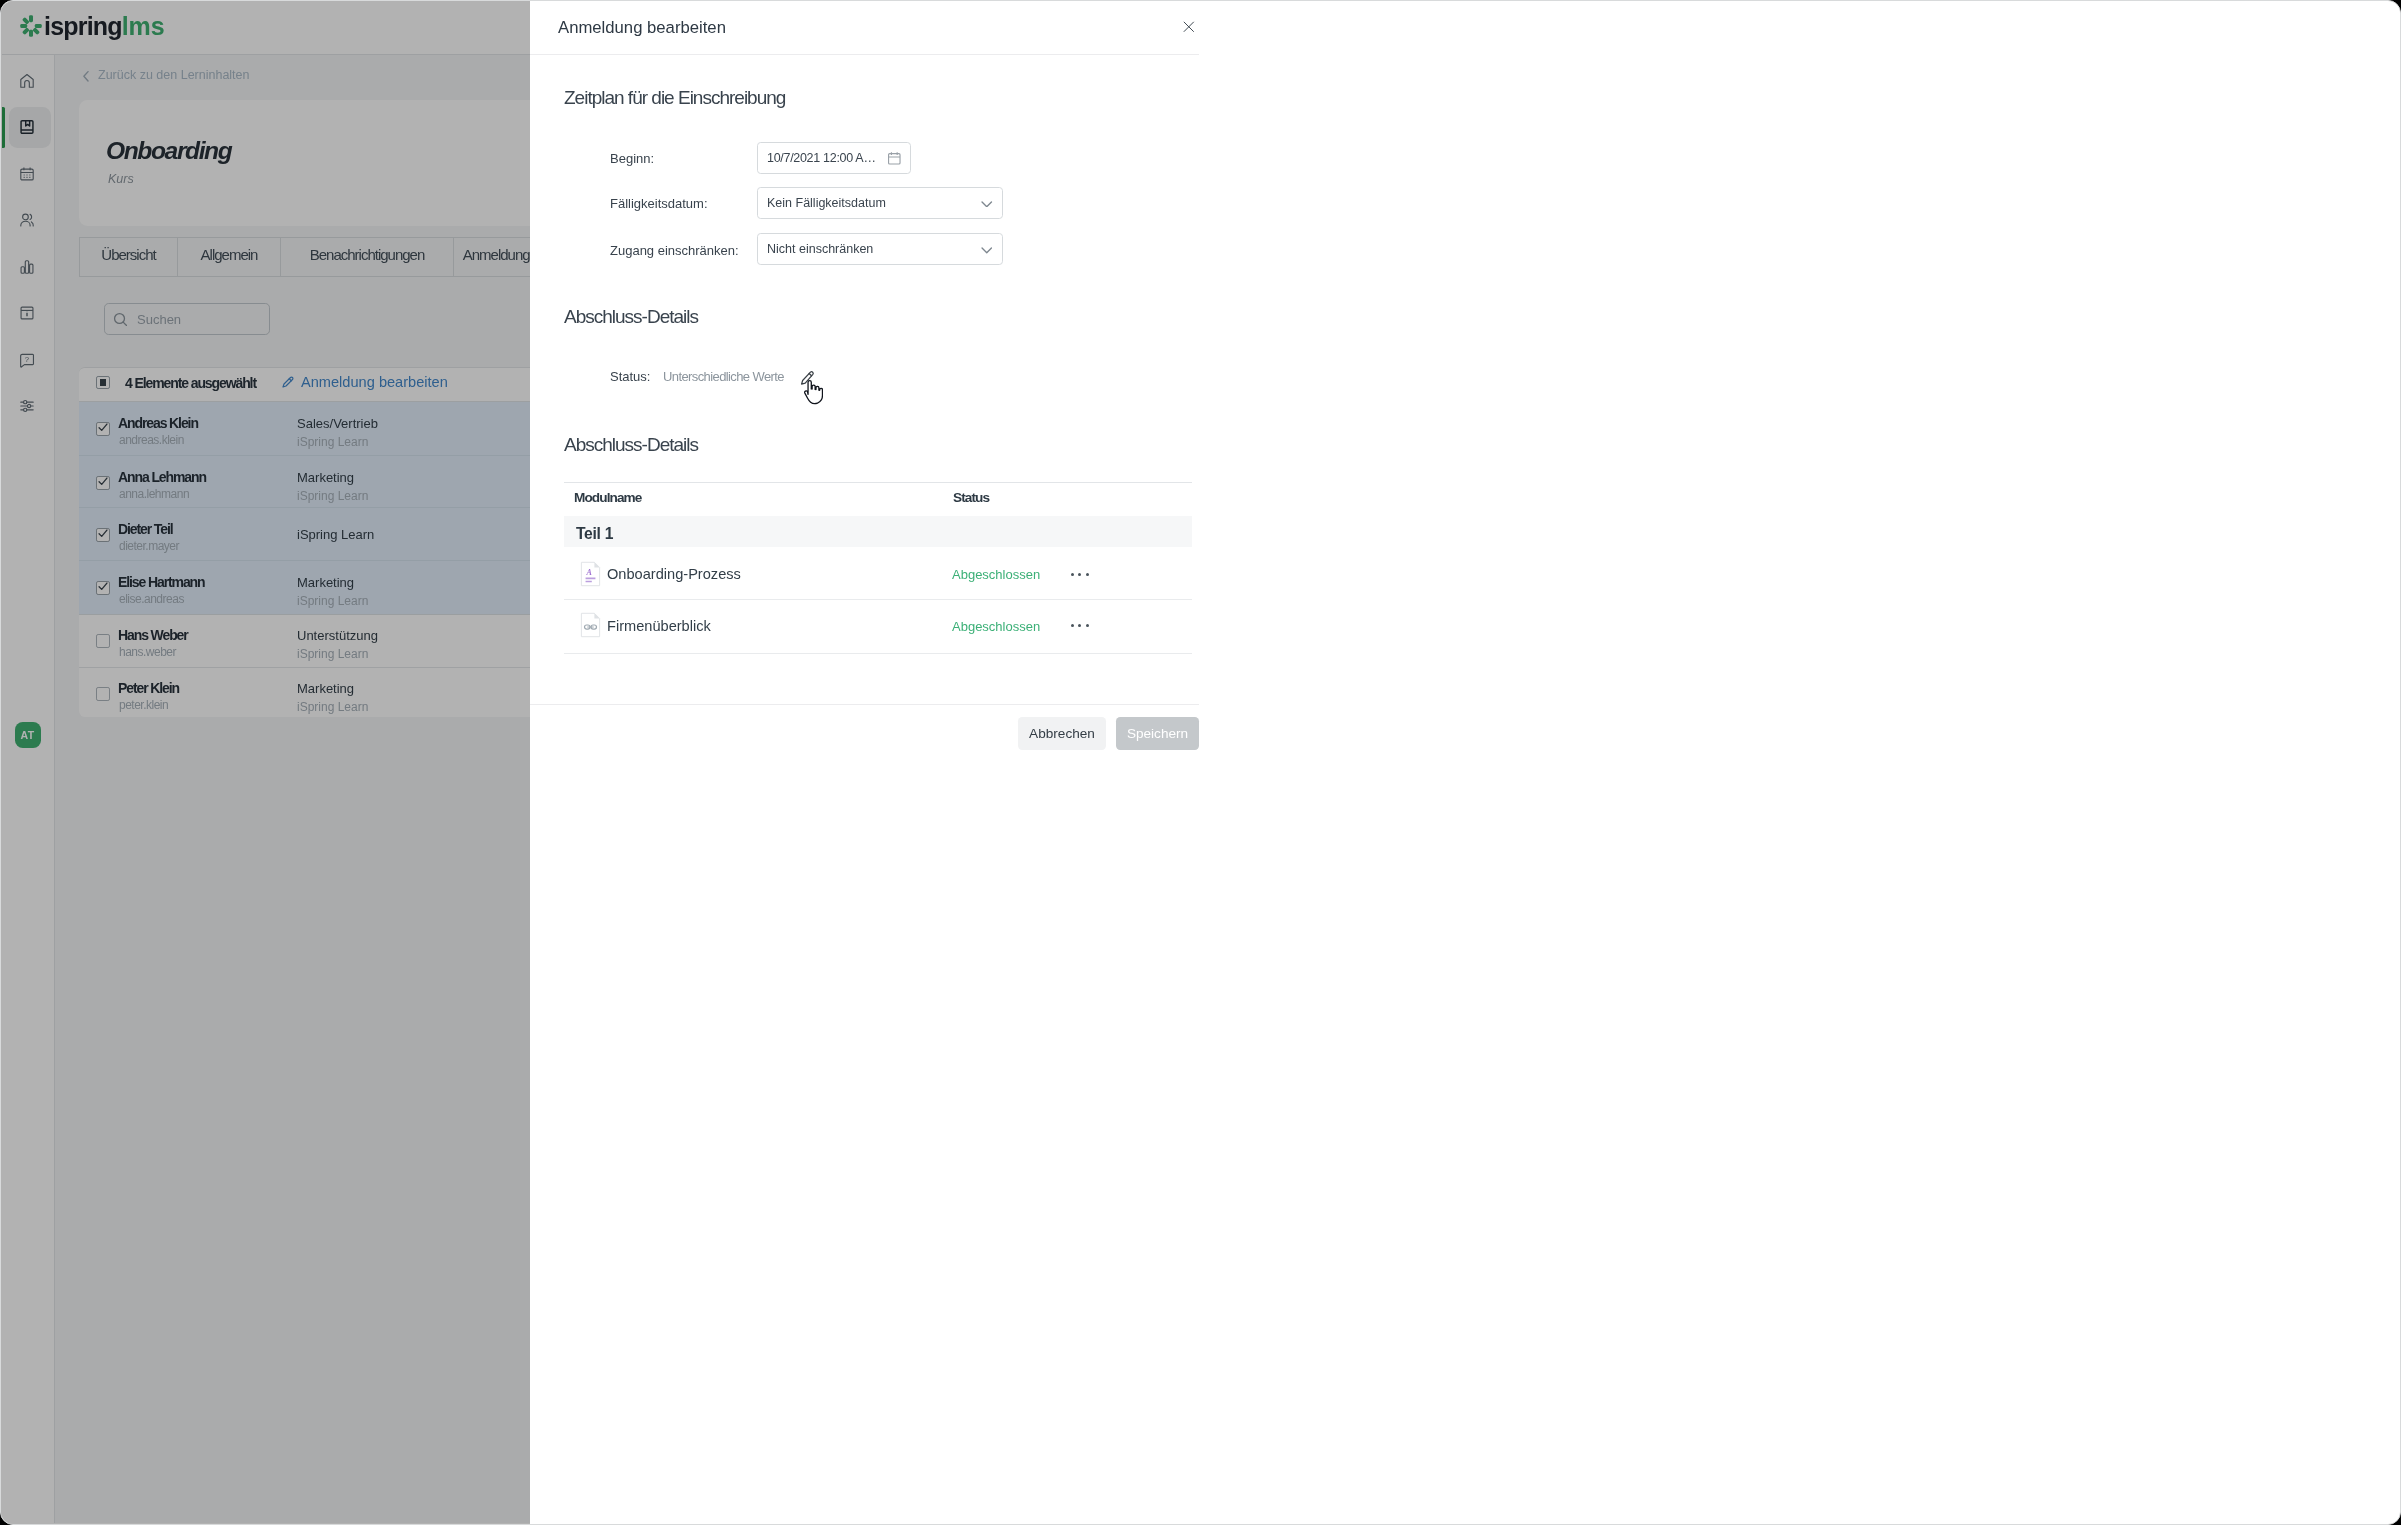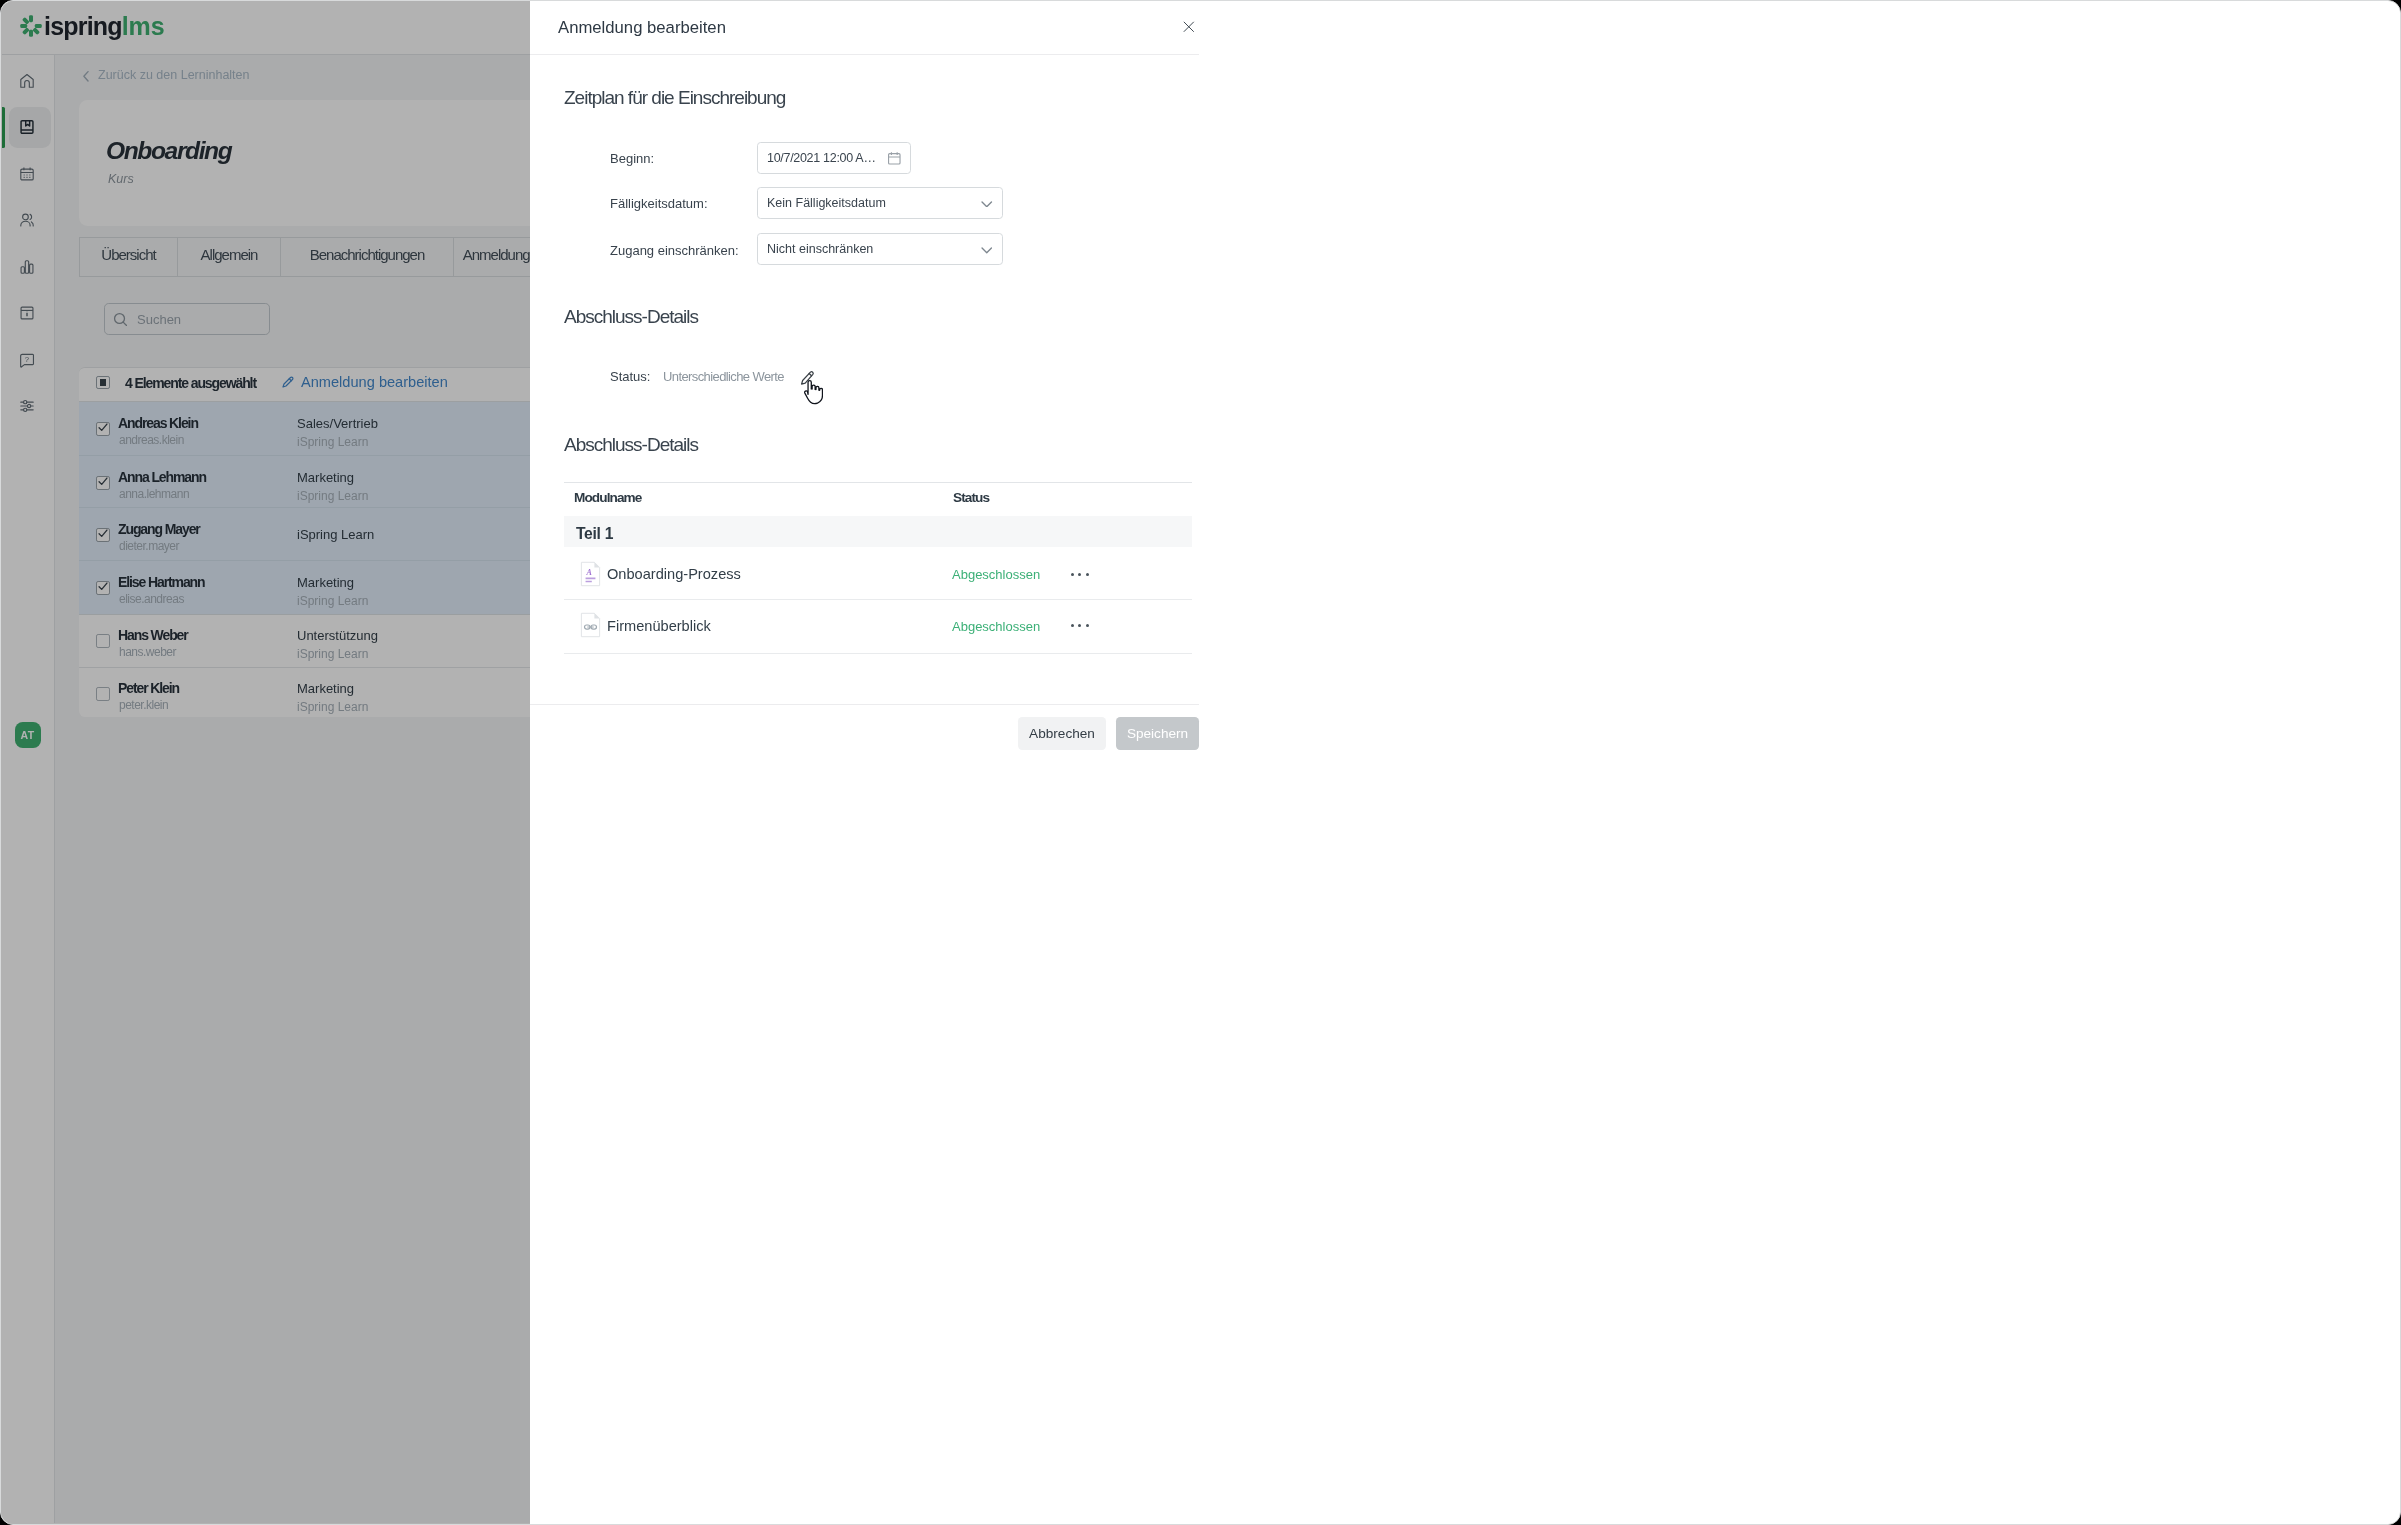--- a/index.html
+++ b/index.html
@@ -180,21 +180,21 @@
         <div class="rdept">Marketing</div>
           <div class="rdept2">iSpring Learn</div>
       </div>
       <div class="rowline" style="top:139px; background:#d4e2ee;"></div>
       <div class="row sel" style="top:140px; height:53px;">
         <div class="cb" style="left:17px; top:20px;">
             <svg width="11.5" height="11.5" viewBox="0 0 22 22" style="position:absolute;left:0;top:-1px;" fill="none" stroke="#3c4750" stroke-width="2.6" stroke-linecap="round" stroke-linejoin="round">
               <path d="M4 11 L9 16 L19 4"></path>
             </svg>
           </div>
-        <div class="rname">Zugang Mayer</div>
+        <div class="rname">Dieter Teil</div>
           <div class="rsub">dieter.mayer</div>
         <div class="rdept" style="top:19px;">iSpring Learn</div>
       </div>
       <div class="rowline" style="top:192px; background:#d4e2ee;"></div>
       <div class="row sel" style="top:193px; height:53px;">
         <div class="cb" style="left:17px; top:20px;">
             <svg width="11.5" height="11.5" viewBox="0 0 22 22" style="position:absolute;left:0;top:-1px;" fill="none" stroke="#3c4750" stroke-width="2.6" stroke-linecap="round" stroke-linejoin="round">
               <path d="M4 11 L9 16 L19 4"></path>
             </svg>
           </div>

